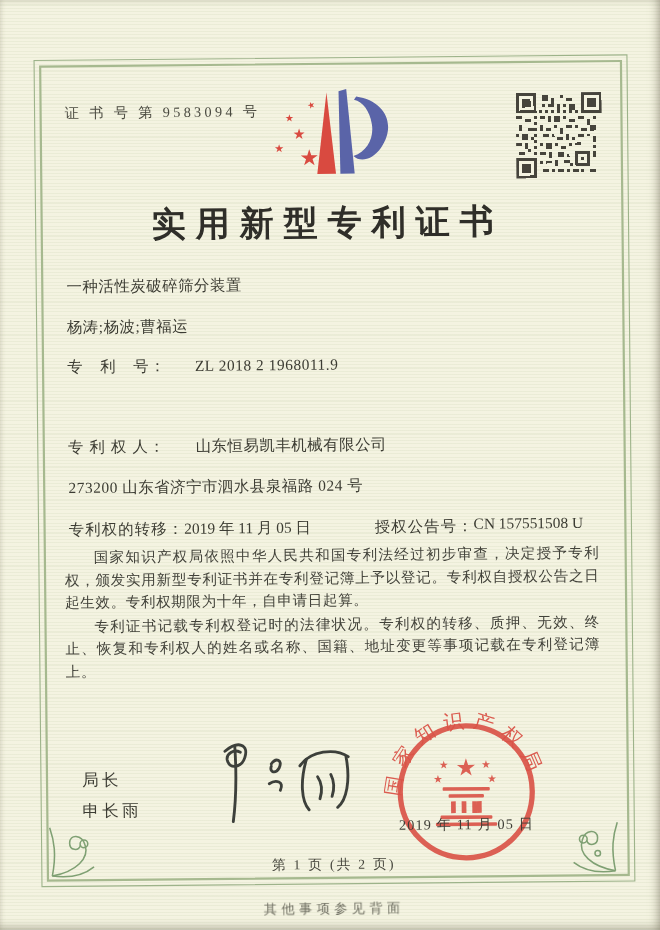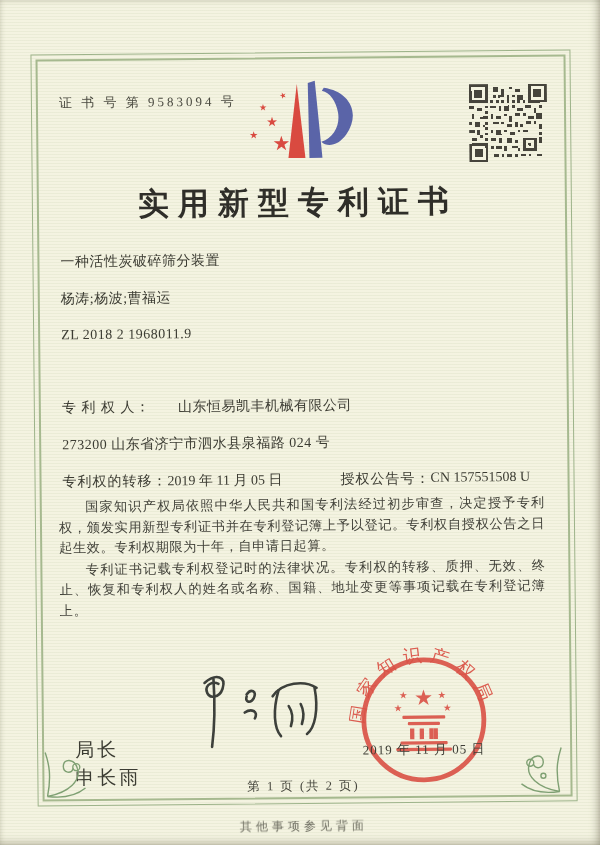--- a/index.html
+++ b/index.html
@@ -43,21 +43,21 @@
   }
   .grant-row .pair{display:flex;}
   .grant-row .pair.right{margin-left:58px;}
   .grant-row .lab{letter-spacing:1px;}
   .paras{
     position:absolute;left:58px;top:495px;width:486px;
     font-size:13.2px;line-height:20.5px;color:#42423a;
     text-align:justify;
   }
   .paras p{margin:0 0 1px 0;text-indent:2em;letter-spacing:0.6px;}
-  .officer{position:absolute;left:72px;top:694px;font-size:19px;color:#3c3c33;letter-spacing:3px;line-height:28px;margin-top:40px;}
+  .officer{position:absolute;left:72px;top:694px;font-size:15px;color:#3c3c33;letter-spacing:3px;line-height:28px;}
   .signature{position:absolute;left:178px;top:668px;}
   .seal{position:absolute;left:346px;top:646px;width:150px;height:150px;opacity:.92;}
   .seal-date{
     position:absolute;left:348px;top:742px;width:146px;text-align:center;
     font-size:13px;color:#3e3e36;letter-spacing:1px;white-space:nowrap;
   }
   .page-footer{
     position:absolute;left:0;top:778px;width:600px;text-align:center;
     font-size:12.5px;color:#45453c;letter-spacing:2px;
   }
@@ -203,20 +203,21 @@
     <div class="title">实用新型专利证书</div>
 
     <div class="fields">
       <div class="frow">
         <span class="val">一种活性炭破碎筛分装置</span>
       </div>
       <div class="frow">
         <span class="val">杨涛;杨波;曹福运</span>
       </div>
       <div class="frow">
+        <span class="lab">专　利　号：</span>
         <span class="val">ZL 2018 2 1968011.9</span>
       </div>
       <div class="frow">
       </div>
       <div class="frow">
         <span class="lab">专 利 权 人：</span>
         <span class="val">山东恒易凯丰机械有限公司</span>
       </div>
       <div class="frow">
         <span class="val">273200 山东省济宁市泗水县泉福路 024 号</span>

